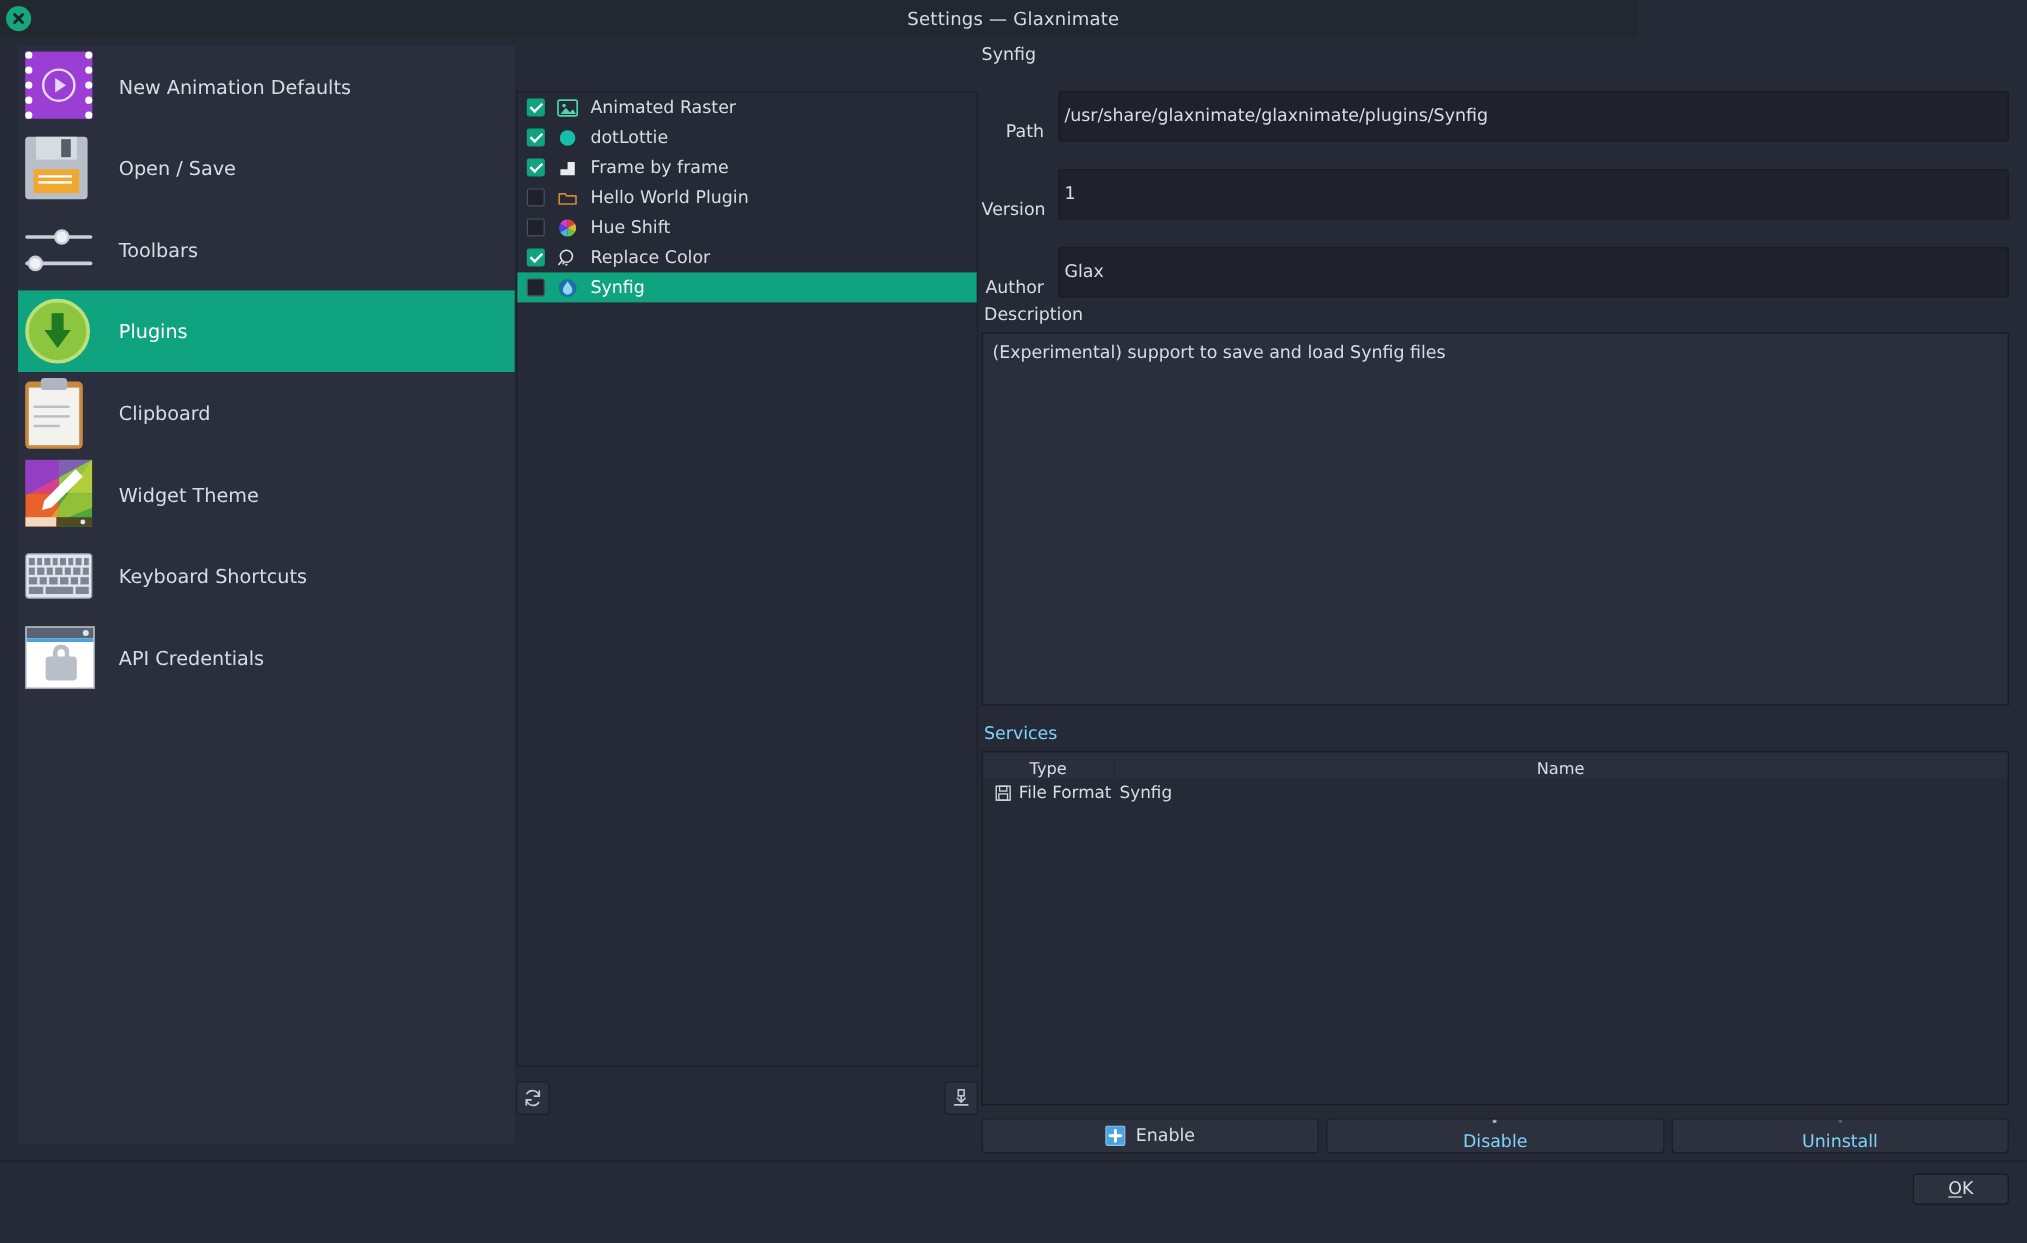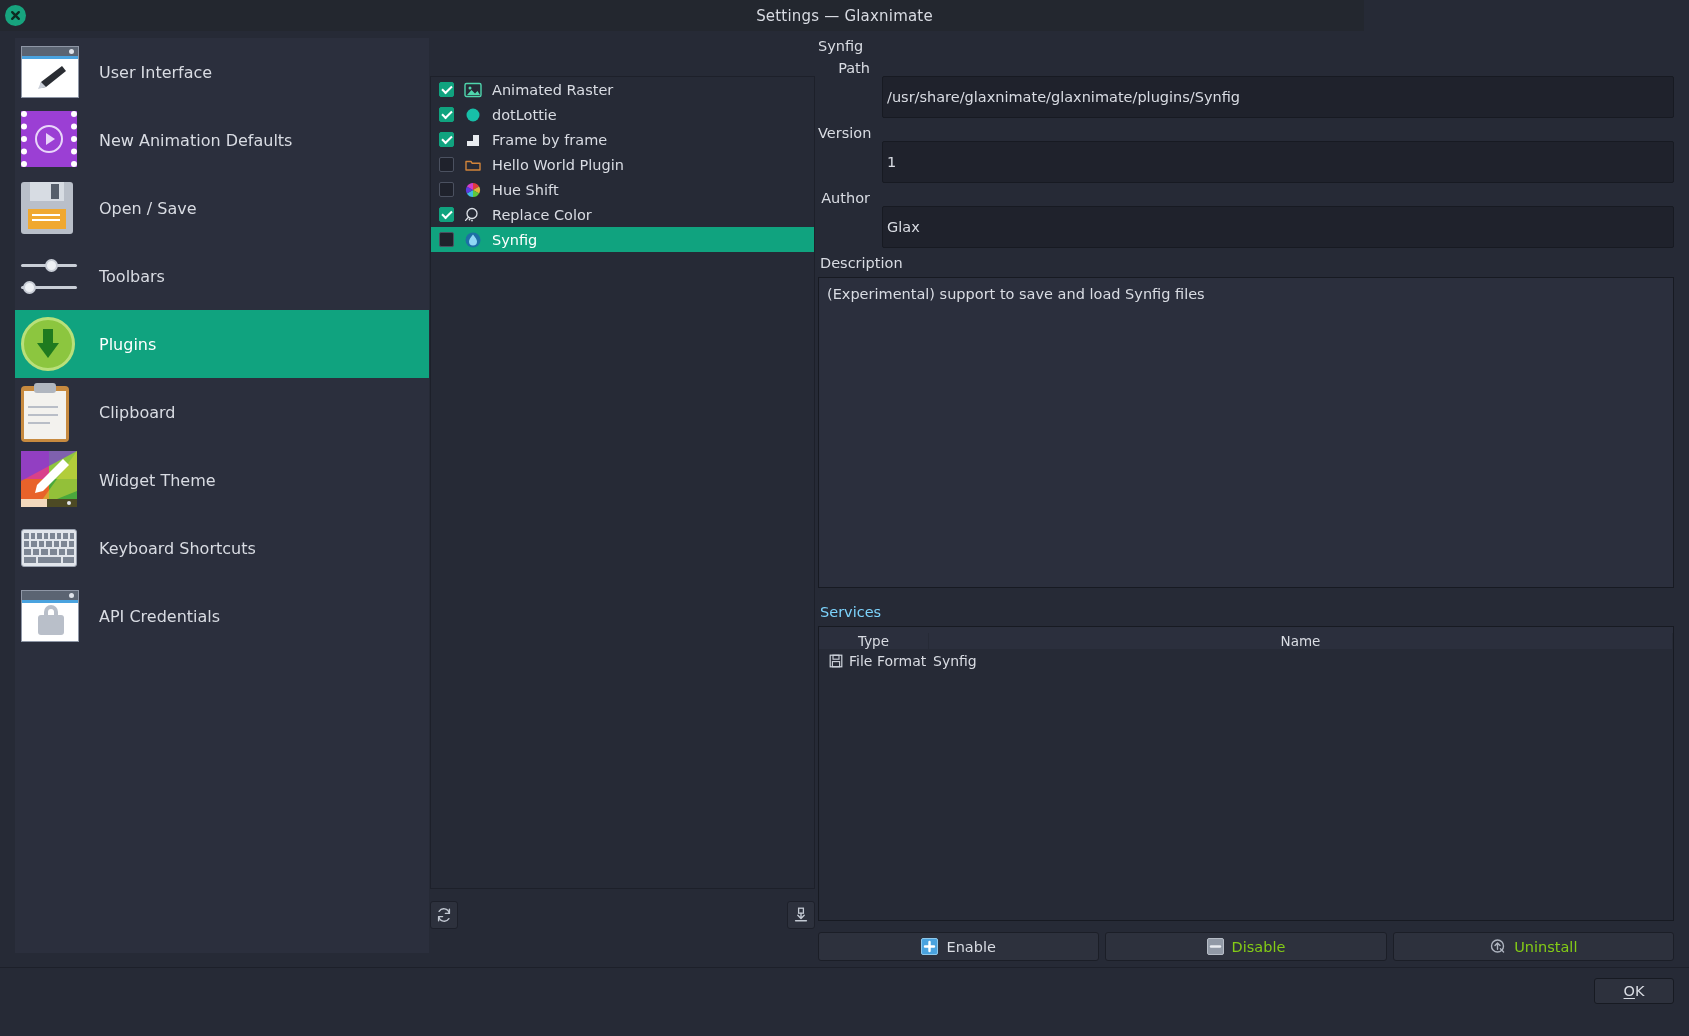--- a/index.html
+++ b/index.html
@@ -134,21 +134,21 @@
     width: 28px; height: 28px; background: #2d313d; border: 1px solid #1d202a;
     border-radius: 3px; display: flex; align-items: center; justify-content: center;
     cursor: pointer;
   }
 
   
   .details {
     position: absolute; left: 818px; top: 7px; width: 856px; height: 915px;
   }
   .grp-title { font-size: 14.5px; color: #d9dce3; margin-bottom: 6px; }
-  .frow { display: flex; align-items: flex-start; margin-bottom: 7px; }
+  .frow { display: flex; align-items: flex-end; margin-bottom: 7px; }
   .frow label {
     font-size: 14.5px; color: #d9dce3; width: 52px; text-align: right;
     margin-right: 12px; flex: 0 0 52px;
   }
   .field {
     flex: 1; height: 42px; background: #1f222c; border: 1px solid #171a22;
     border-radius: 2px; color: #d9dce3; font-size: 14.5px;
     padding: 0 4px; display: flex; align-items: center;
     font-family: "DejaVu Sans", "Liberation Sans", sans-serif;
     margin-top: 16px;
@@ -173,21 +173,21 @@
     font-size: 14px; color: #d9dce3; padding-left: 10px;
   }
   .svc-cell-name { font-size: 14px; color: #d9dce3; padding-left: 4px; }
 
   .action-bar { display: flex; gap: 6px; margin-top: 11px; }
   .act-btn {
     flex: 1; height: 29px; background: #2d313d; border: 1px solid #1b1e27;
     border-radius: 3px; display: flex; align-items: center; justify-content: center;
     gap: 8px; font-size: 14.5px; color: #d9dce3; cursor: pointer; text-align: right;
   }
-  .act-btn.disabled { color: #84cc16; }
+  .act-btn.disabled { color: #7dd3fc; flex-direction: column; }
 
   
   .footer {
     position: absolute; left: 0; top: 936px; width: 1689px; height: 69px;
     border-top: 1px solid #1d202a;
   }
   .ok-btn {
     position: absolute; right: 15px; top: 10px; width: 80px; height: 26px;
     background: #2d313d; border: 1px solid #171a22; border-radius: 3px;
     color: #d9dce3; font-size: 14.5px;
@@ -204,34 +204,20 @@
       <path d="M3.2 3.2 L9.8 9.8 M9.8 3.2 L3.2 9.8" stroke="#0d2b22" stroke-width="2.4" stroke-linecap="round"></path>
     </svg>
   </div>
   <div class="titlebar-title">Settings — Glaxnimate</div>
 </div>
 
 <div class="content">
 
   <div class="sidebar">
 
-    <div class="side-item">
-      <div class="side-icon">
-        <div class="ic-window">
-          <div class="wbar"></div>
-            <div class="wdot"></div>
-            <div class="wline"></div>
-          <svg class="brush" viewBox="0 0 38 28">
-              <path d="M30 3 L34 8 L14 24 L8 25 L9 19 Z" fill="#2a2d33"></path>
-              <path d="M9 19 L14 24 L6 26 Z" fill="#c9ced7"></path>
-            </svg>
-        </div>
-      </div>
-      <div class="side-label">User Interface</div>
-    </div>
 
     <div class="side-item">
       <div class="side-icon">
         <div class="ic-film">
             <div class="circ">
               <div class="tri"></div>
             </div>
           </div>
       </div>
       <div class="side-label">New Animation Defaults</div>

